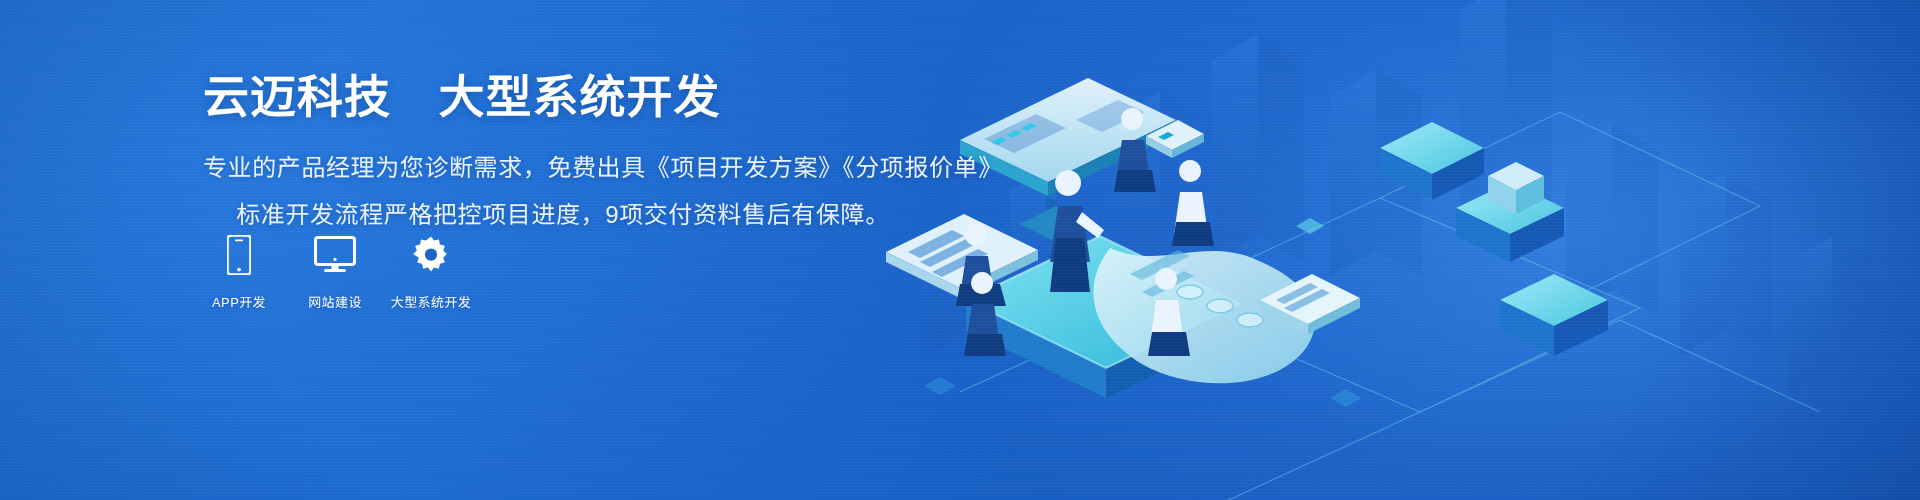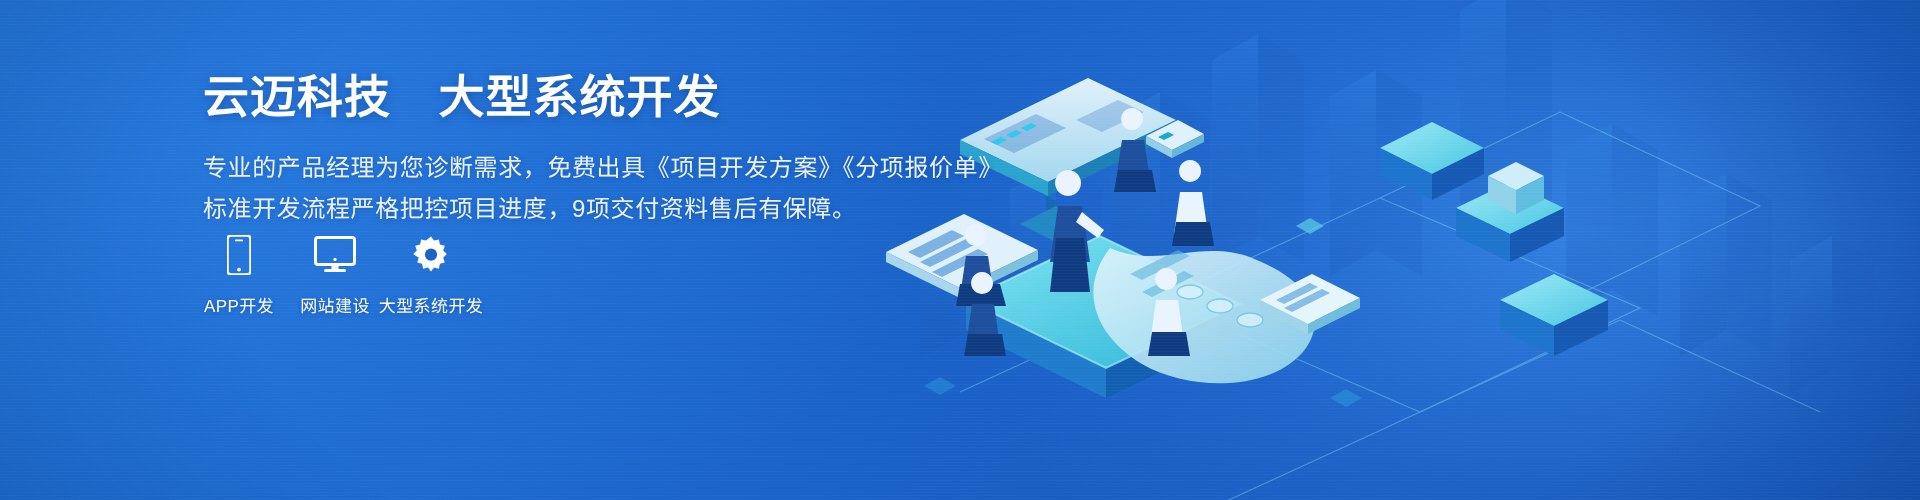--- a/index.html
+++ b/index.html
@@ -37,38 +37,38 @@
     font-size:46px;line-height:1.18;color:#ffffff;font-weight:700;
     letter-spacing:1px;white-space:nowrap;
     text-shadow:0 2px 10px rgba(4,40,96,0.35);
   }
   .headline .gap{display:inline-block;width:20px;}
   .subline{
     margin-top:24px;font-size:24px;line-height:1.68;
     color:#e9f2ff;font-weight:400;letter-spacing:.6px;white-space:nowrap;
     text-shadow:0 1px 6px rgba(4,40,96,0.30);
   }
-  .subline div + div{margin-top:0;}
+  .subline div + div{margin-top:6px;text-align:center;}
 
   
   .services{
     position:absolute;left:203px;top:232px;display:flex;align-items:flex-start;
   }
   .service{
     width:72px;display:flex;flex-direction:column;align-items:center;
     margin-right:24px;
   }
   .service:last-child{margin-right:17px;}
   .svc-icon{
     height:46px;display:flex;align-items:center;justify-content:center;
     margin-bottom:14px;
   }
   .svc-icon svg{display:block;fill:#ffffff;}
   .svc-label{
-    font-size:17px;color:#ffffff;letter-spacing:.4px;white-space:nowrap;
+    font-size:13px;color:#ffffff;letter-spacing:.4px;white-space:nowrap;
     text-shadow:0 1px 4px rgba(4,40,96,0.35);
   }
 
   
   .art{position:absolute;right:0;top:0;width:1060px;height:500px;}
   .art svg{display:block;}
 </style>
 </head>
 <body>
 

